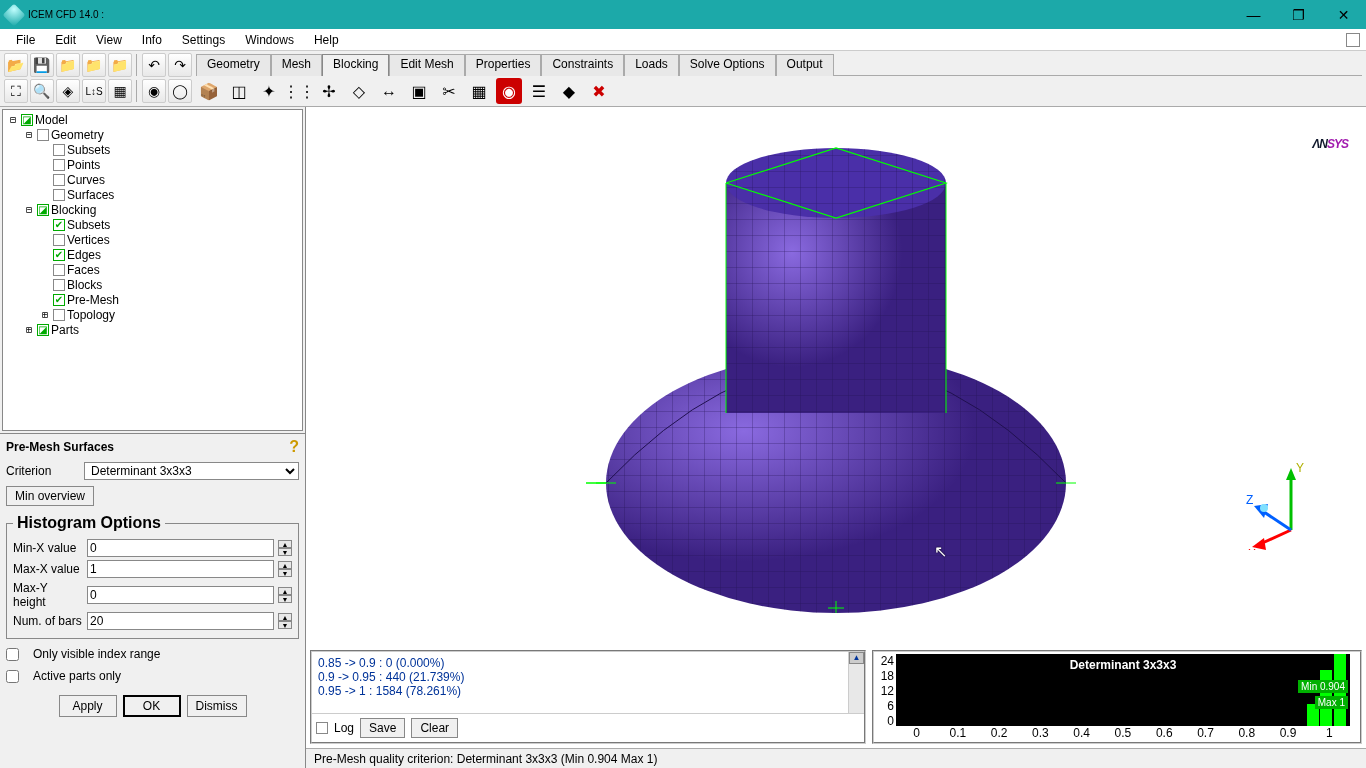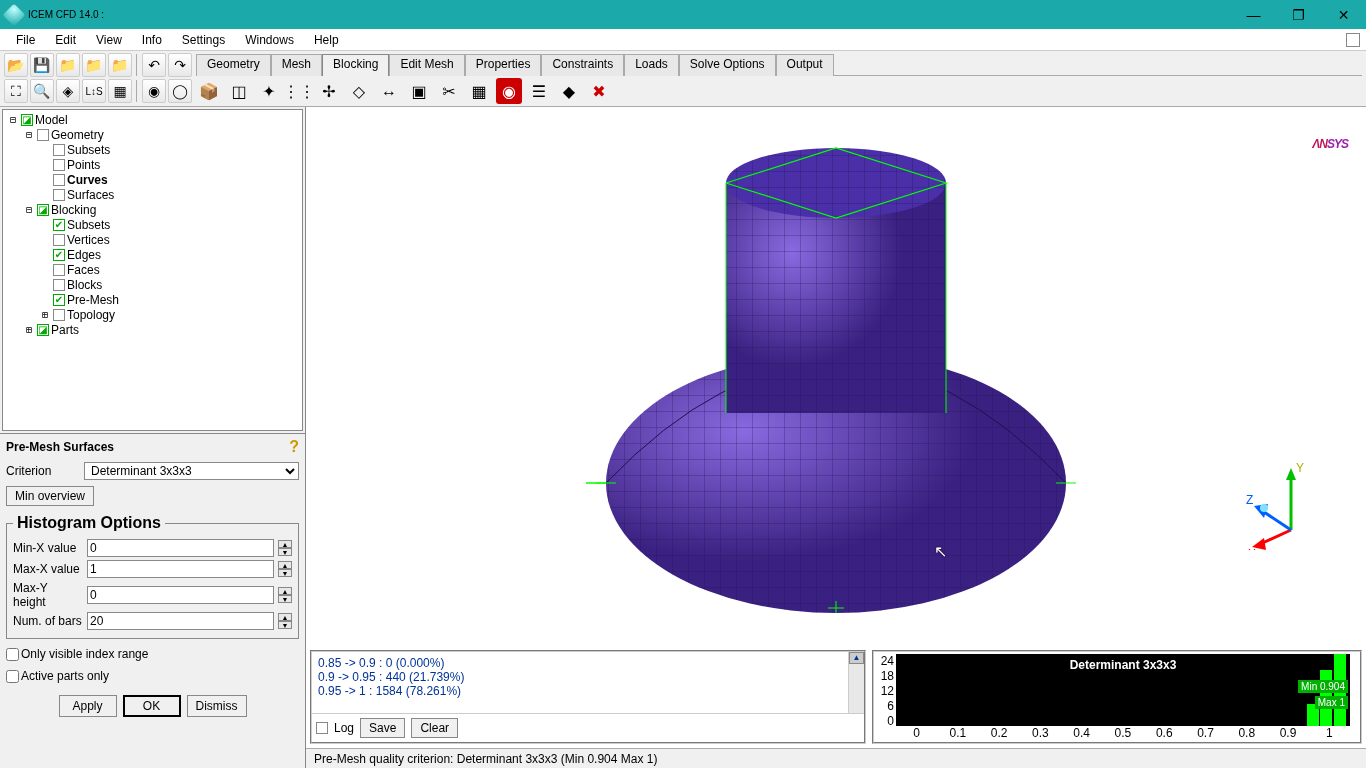--- a/index.html
+++ b/index.html
@@ -51,30 +51,30 @@
 .prop-row select, .prop-row input { border: 1px solid #888; background: #fff; height: 18px; padding: 0 2px; font-size: 12px; }
 .prop-row select { flex: 1; }
 .btn { background: #f0f0f0; border: 1px solid #888; padding: 2px 8px; font-size: 12px; }
 fieldset { border: 1px solid #888; margin-top: 8px; padding: 4px 6px 8px 6px; }
 fieldset legend { font-weight: bold; font-size: 16px; padding: 0 4px; }
 .fs-row { display: flex; align-items: center; margin-top: 3px; gap: 4px; }
 .fs-row label { width: 70px; }
 .fs-row input { flex: 1; border: 1px solid #888; height: 18px; padding: 0 2px; background: #fff; }
 .spin { width: 14px; display: flex; flex-direction: column; }
 .spin div { height: 8px; border: 1px solid #888; background: #e8e8e8; font-size: 7px; text-align: center; line-height: 7px; }
-.chk-line { display: flex; align-items: center; gap: 2px; margin-top: 8px; }
+.chk-line { display: flex; align-items: center; gap: 14px; margin-top: 8px; }
 .chk-line input { width: 13px; height: 13px; }
 .btn-row { display: flex; justify-content: center; gap: 6px; margin-top: 12px; }
 .btn-row .btn { min-width: 58px; }
 
 
 .right-pane { flex: 1; display: flex; flex-direction: column; background: #fff; position: relative; }
 .viewport { flex: 1; position: relative; background: #fff; }
 .ansys-logo { position: absolute; top: 10px; right: 18px; font-size: 34px; font-weight: bold; letter-spacing: -1px; }
-.ansys-logo .a1 { color: #be185d; font-style: italic; }
+.ansys-logo .a1 { color: #0f172a; font-style: italic; }
 .ansys-logo .a2 { color: #a21caf; font-style: italic; }
 .triad { position: absolute; right: 30px; bottom: 100px; width: 90px; height: 90px; }
 
 .bottom-strip { display: flex; gap: 6px; padding: 0 4px 4px 4px; height: 98px; }
 .log-box { flex: 1; border: 2px groove #ccc; background: #fff; display: flex; flex-direction: column; }
 .log-content { flex: 1; padding: 4px 6px; color: #003399; font-size: 12px; overflow: auto; position: relative; }
 .log-content .scroll { position: absolute; right: 0; top: 0; bottom: 0; width: 16px; background: #e8e8e8; border-left: 1px solid #ccc; }
 .log-content .scroll div { height: 12px; background: #ccc; border: 1px solid #888; font-size: 8px; text-align: center; }
 .log-bottom { border-top: 1px solid #ccc; padding: 4px; display: flex; align-items: center; gap: 6px; }
 .log-bottom .chk { width: 12px; height: 12px; border: 1px solid #888; }
@@ -190,21 +190,21 @@
         <div class="tree-row" style="padding-left: 36px;">
           <span class="twisty"></span>
           <span class="chk"></span>
           <span class="label">Subsets</span>
         </div>
         <div class="tree-row" style="padding-left: 36px;">
           <span class="twisty"></span>
           <span class="chk"></span>
           <span class="label">Points</span>
         </div>
-        <div class="tree-row" style="padding-left: 36px; font-weight: bold;">
+        <div class="tree-row" style="padding-left: 36px;">
           <span class="twisty"></span>
           <span class="chk"></span>
           <span class="label">Curves</span>
         </div>
         <div class="tree-row" style="padding-left: 36px;">
           <span class="twisty"></span>
           <span class="chk"></span>
           <span class="label">Surfaces</span>
         </div>
         <div class="tree-row" style="padding-left: 20px;">

